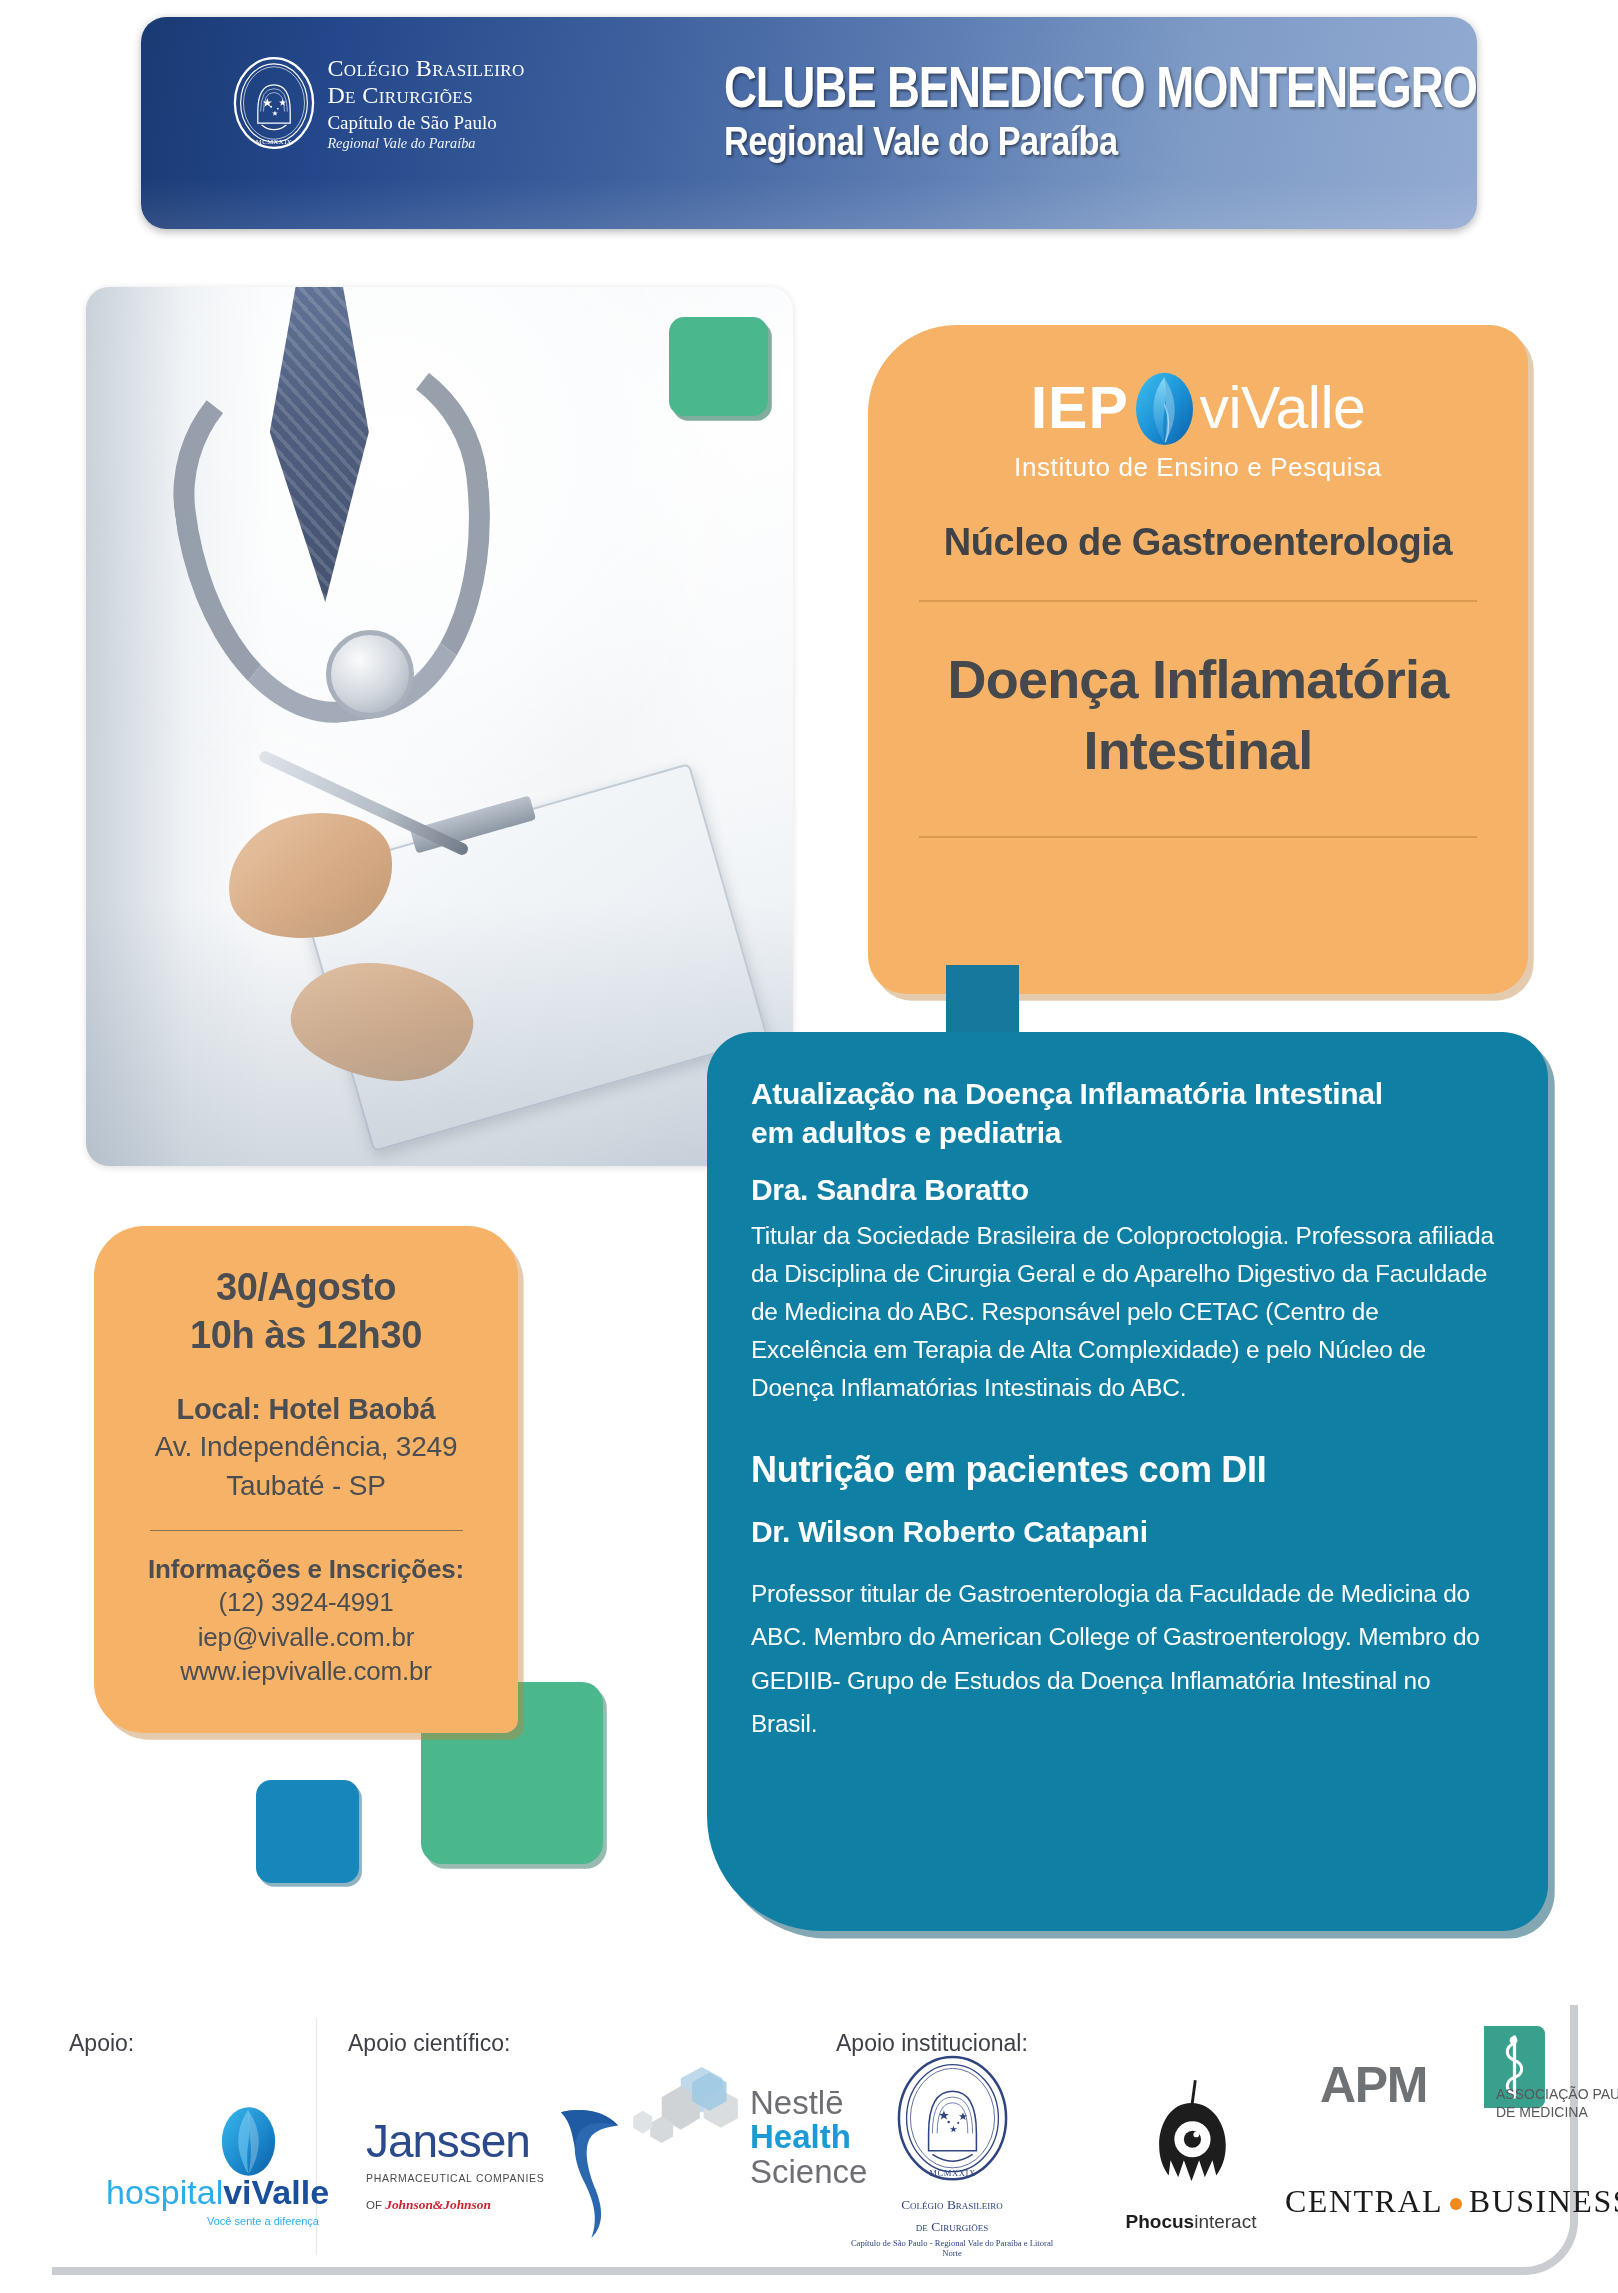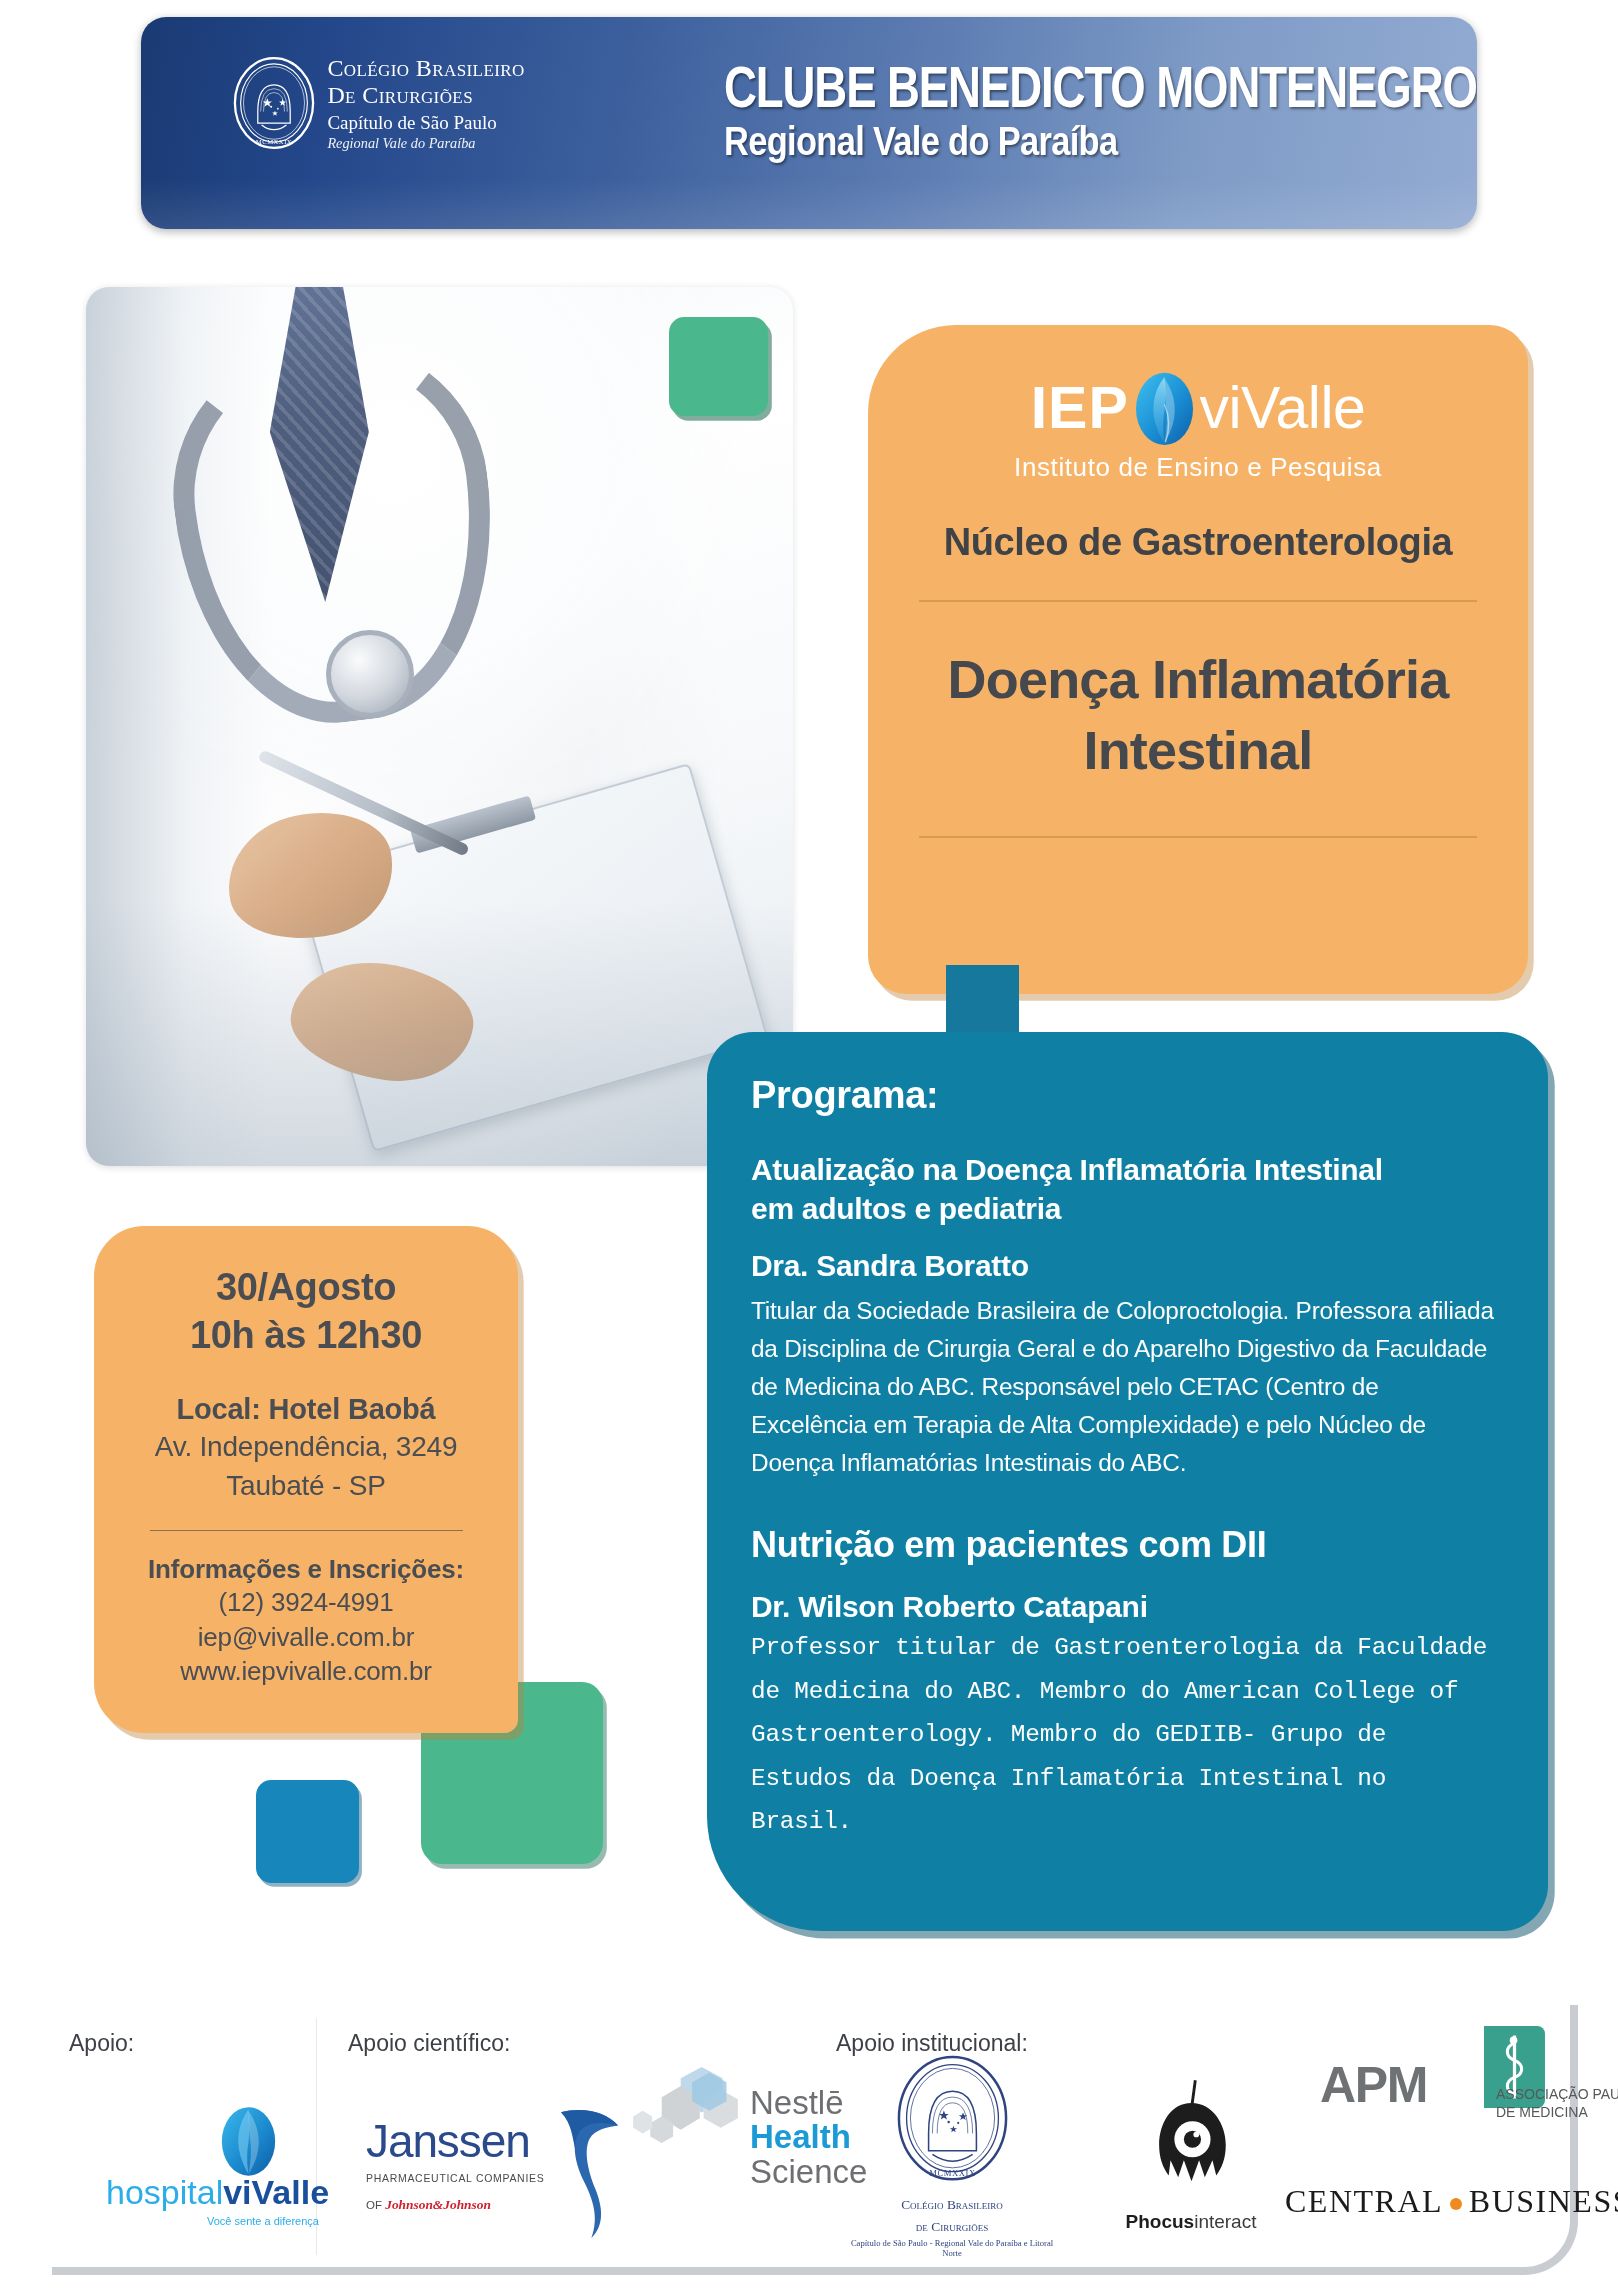--- a/index.html
+++ b/index.html
@@ -325,21 +325,21 @@
   }
   .speaker-bio {
     font-size: 24.4px;
     font-weight: 400;
     line-height: 1.56;
     margin-top: 9.6px;
     letter-spacing: -0.2px;
   }
   .talk-block-2 { margin-top: 40px; }
   .talk-block-2 .talk-title { font-size: 36px; }
-  .talk-block-2 .speaker-bio { line-height: 1.78; margin-top: 2px; font-family: Liberation Mono, monospace; }
+  .talk-block-2 .speaker-bio { line-height: 1.78; margin-top: 23px; }
 
   
   .info-card {
     position: absolute;
     left: 94px;
     top: 1226px;
     width: 424px;
     height: 507px;
     border-radius: 50px 50px 13.4px 50px;
     background: #f6b367;
@@ -564,21 +564,20 @@
       <div>Doença Inflamatória</div>
       <div>Intestinal</div>
     </div>
 
     <div class="card-rule card-rule-bottom"></div>
   </div>
 
   <div class="connector"></div>
 
   <div class="program-card">
-    <div class="program-heading">Programa:</div>
 
     <div class="talk-block">
       <div class="talk-title">
         <div>Atualização na Doença Inflamatória Intestinal</div>
         <div>em adultos e pediatria</div>
       </div>
       <div class="speaker-name">Dra. Sandra Boratto</div>
       <div class="speaker-bio">Titular da Sociedade Brasileira de Coloproctologia. Professora afiliada da Disciplina de Cirurgia Geral e do Aparelho Digestivo da Faculdade de Medicina do ABC. Responsável pelo CETAC (Centro de Excelência em Terapia de Alta Complexidade) e pelo Núcleo de Doença Inflamatórias Intestinais do ABC.</div>
     </div>
 

